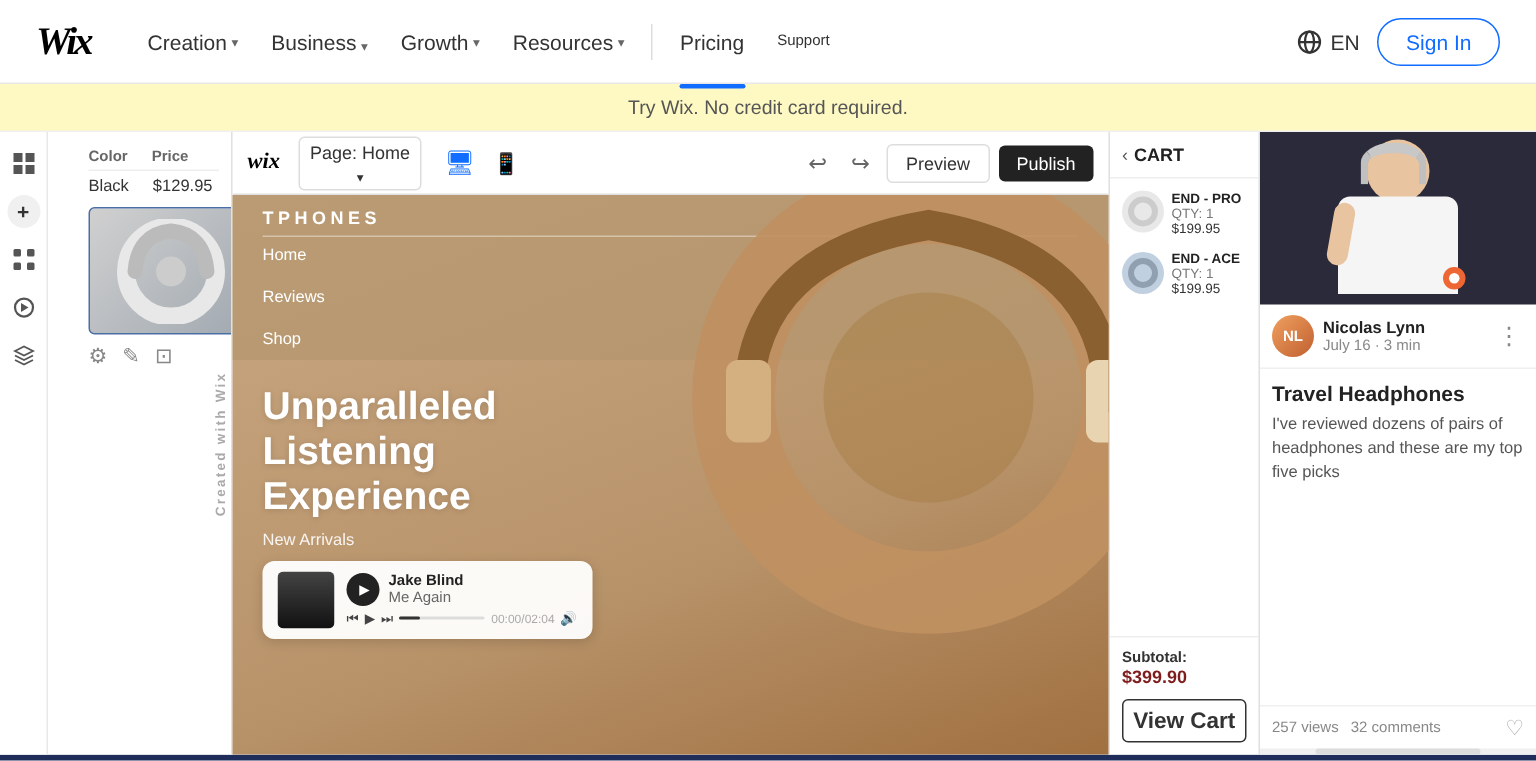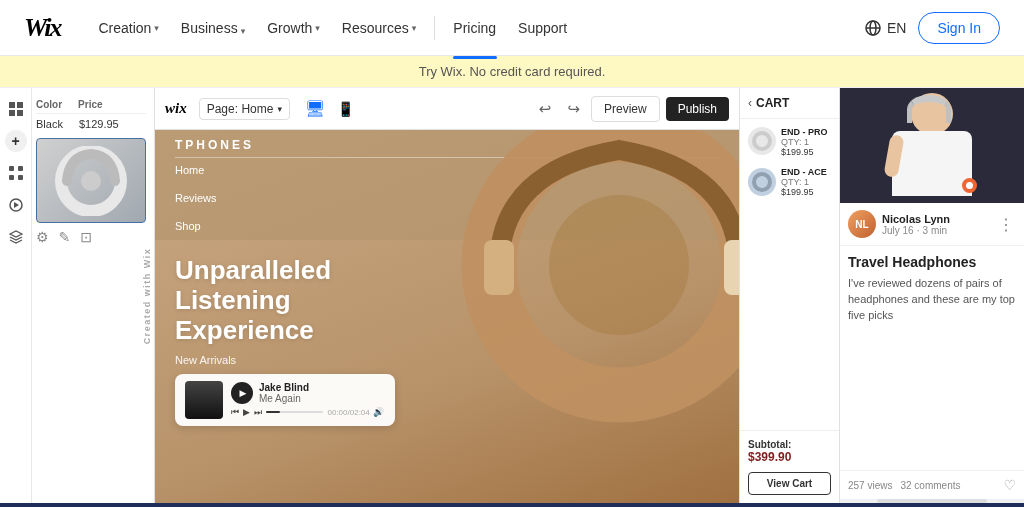--- a/index.html
+++ b/index.html
@@ -27,21 +27,21 @@
     </button>
     <button style="display:flex;align-items:center;gap:3px;padding:6px 10px;font-size:14px;color:#333;background:none;border:none;cursor:pointer;">
       <span>Resources</span>
       <span style="font-size:9px;color:#666;">▾</span>
     </button>
     <div style="width:1px;height:24px;background:#ddd;margin:0 6px;"></div>
     <button style="display:flex;align-items:center;padding:6px 10px;font-size:14px;color:#333;background:none;border:none;cursor:pointer;position:relative;">
       <span>Pricing</span>
       <span style="position:absolute;bottom:-17px;left:50%;transform:translateX(-50%);width:44px;height:3px;background:#116DFF;border-radius:2px;"></span>
     </button>
-    <button style="display:flex;align-items:center;padding:6px 10px;font-size:14px;color:#333;background:none;border:none;cursor:pointer;">
+    <button style="display:flex;align-items:center;padding:6px 10px;font-size:10px;color:#333;background:none;border:none;cursor:pointer;">
       <span>Support</span>
     </button>
   </div>
   <div style="display:flex;align-items:center;gap:12px;margin-left:auto;">
     <div style="display:flex;align-items:center;gap:5px;cursor:pointer;font-size:14px;color:#333;">
       <svg width="18" height="18" viewBox="0 0 18 18" fill="none" stroke="#333" stroke-width="1.5">
         <circle cx="9" cy="9" r="7"></circle>
         <ellipse cx="9" cy="9" rx="3" ry="7"></ellipse>
         <line x1="2" y1="9" x2="16" y2="9"></line>
       </svg>
@@ -83,21 +83,21 @@
             <path d="M6 5l5 3-5 3V5z" fill="#555" stroke="none"></path>
           </svg>
       </div>
       <div style="width:22px;height:22px;display:flex;align-items:center;justify-content:center;cursor:pointer;">
         <svg width="16" height="16" viewBox="0 0 16 16" fill="none" stroke="#555" stroke-width="1.2">
             <path d="M2 11l6 3 6-3M2 8l6 3 6-3M2 5l6-3 6 3-6 3-6-3z"></path>
           </svg>
       </div>
     </div>
 
-    <div style="margin-left:28px;padding:8px;font-size:11px;">
+    <div style="margin-left:51px;padding:8px;font-size:11px;">
       <div style="display:flex;gap:16px;color:#666;font-size:10px;font-weight:600;padding:3px 0;border-bottom:1px solid #eee;margin-bottom:4px;">
         <span>Color</span>
         <span>Price</span>
       </div>
       <div style="display:flex;gap:16px;font-size:11px;color:#333;margin-bottom:8px;">
         <span>Black</span>
         <span>$129.95</span>
       </div>
 
       <div style="width:110px;height:85px;background:linear-gradient(135deg,#d0d0d0,#a0a8b0);border-radius:4px;display:flex;align-items:center;justify-content:center;position:relative;border:1.5px solid #4a6fa5;overflow:hidden;">
@@ -115,21 +115,21 @@
       </div>
     </div>
 
     <div style="position:absolute;right:2px;top:50%;writing-mode:vertical-rl;transform:translateY(-50%) rotate(180deg);font-size:9px;color:#aaa;letter-spacing:1.5px;font-weight:600;">Created with Wix</div>
   </div>
 
   <div style="flex:1;display:flex;flex-direction:column;">
 
     <div style="background:#fff;border-bottom:1px solid #e0e0e0;display:flex;align-items:center;padding:0 10px;height:42px;gap:6px;">
       <span style="font-size:15px;font-weight:900;color:#000;font-family:Georgia,serif;font-style:italic;margin-right:6px;">wix</span>
-      <div style="display:flex;align-items:center;gap:4px;font-size:12px;color:#333;border:1px solid #ddd;border-radius:4px;padding:3px 7px;cursor:pointer;">
+      <div style="display:flex;align-items:center;gap:4px;font-size:12px;color:#333;border:1px solid #ddd;border-radius:4px;padding:3px 7px;cursor:pointer;flex-direction:column;">
         <span>Page: Home</span>
         <span style="font-size:9px;">▾</span>
       </div>
       <div style="display:flex;gap:2px;margin-left:4px;">
         <button style="background:none;border:none;cursor:pointer;padding:3px 5px;color:#116DFF;font-size:16px;">🖥</button>
         <button style="background:none;border:none;cursor:pointer;padding:3px 5px;color:#aaa;font-size:14px;">📱</button>
       </div>
       <div style="flex:1;"></div>
       <button style="background:none;border:none;cursor:pointer;font-size:15px;color:#666;padding:3px 5px;">↩</button>
       <button style="background:none;border:none;cursor:pointer;font-size:15px;color:#666;padding:3px 5px;">↪</button>
@@ -226,21 +226,21 @@
         <div>
           <div style="font-size:9px;font-weight:700;color:#222;">END - ACE</div>
           <div style="font-size:9px;color:#777;">QTY: 1</div>
           <div style="font-size:9px;color:#333;">$199.95</div>
         </div>
       </div>
     </div>
     <div style="padding:8px;border-top:1px solid #eee;">
       <div style="font-size:10px;font-weight:600;color:#333;">Subtotal:</div>
       <div style="font-size:12px;font-weight:700;color:#7f1d1d;margin-bottom:8px;">$399.90</div>
-      <button style="width:100%;padding:5px;background:#fff;border:1.5px solid #333;border-radius:4px;font-size:10px;font-weight:600;color:#333;cursor:pointer;">View Cart</button>
+      <button style="width:100%;padding:5px;background:#fff;border:1.5px solid #333;border-radius:4px;font-size:15px;font-weight:600;color:#333;cursor:pointer;">View Cart</button>
     </div>
   </div>
 
   <div style="width:185px;background:#fff;border-left:1px solid #e0e0e0;display:flex;flex-direction:column;overflow:hidden;">
 
     <div style="width:100%;height:115px;background:#2a2a3a;position:relative;overflow:hidden;display:flex;align-items:center;justify-content:center;">
 
       <div style="position:relative;width:90px;height:105px;">
         <div style="width:42px;height:42px;border-radius:50%;background:#e8c5a0;position:absolute;top:0;left:24px;"></div>
         <div style="width:80px;height:65px;background:#f5f5f5;border-radius:8px 8px 0 0;position:absolute;top:38px;left:5px;"></div>

